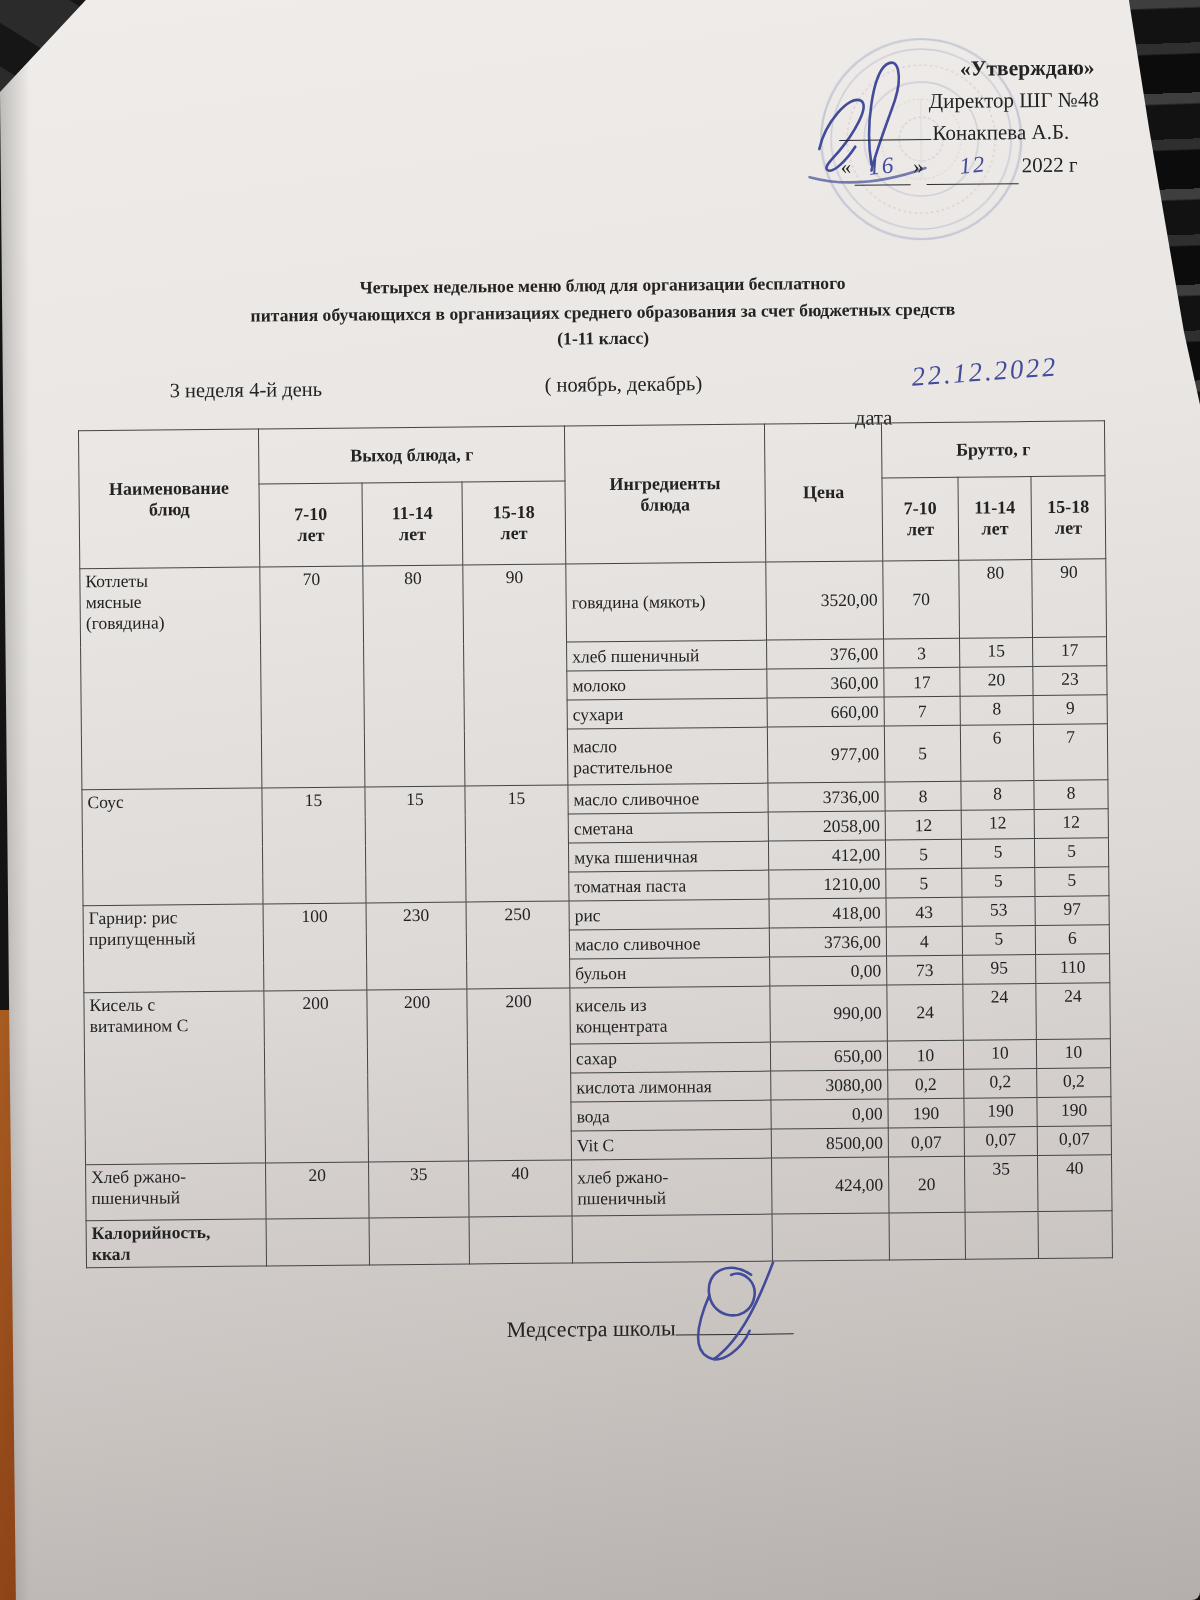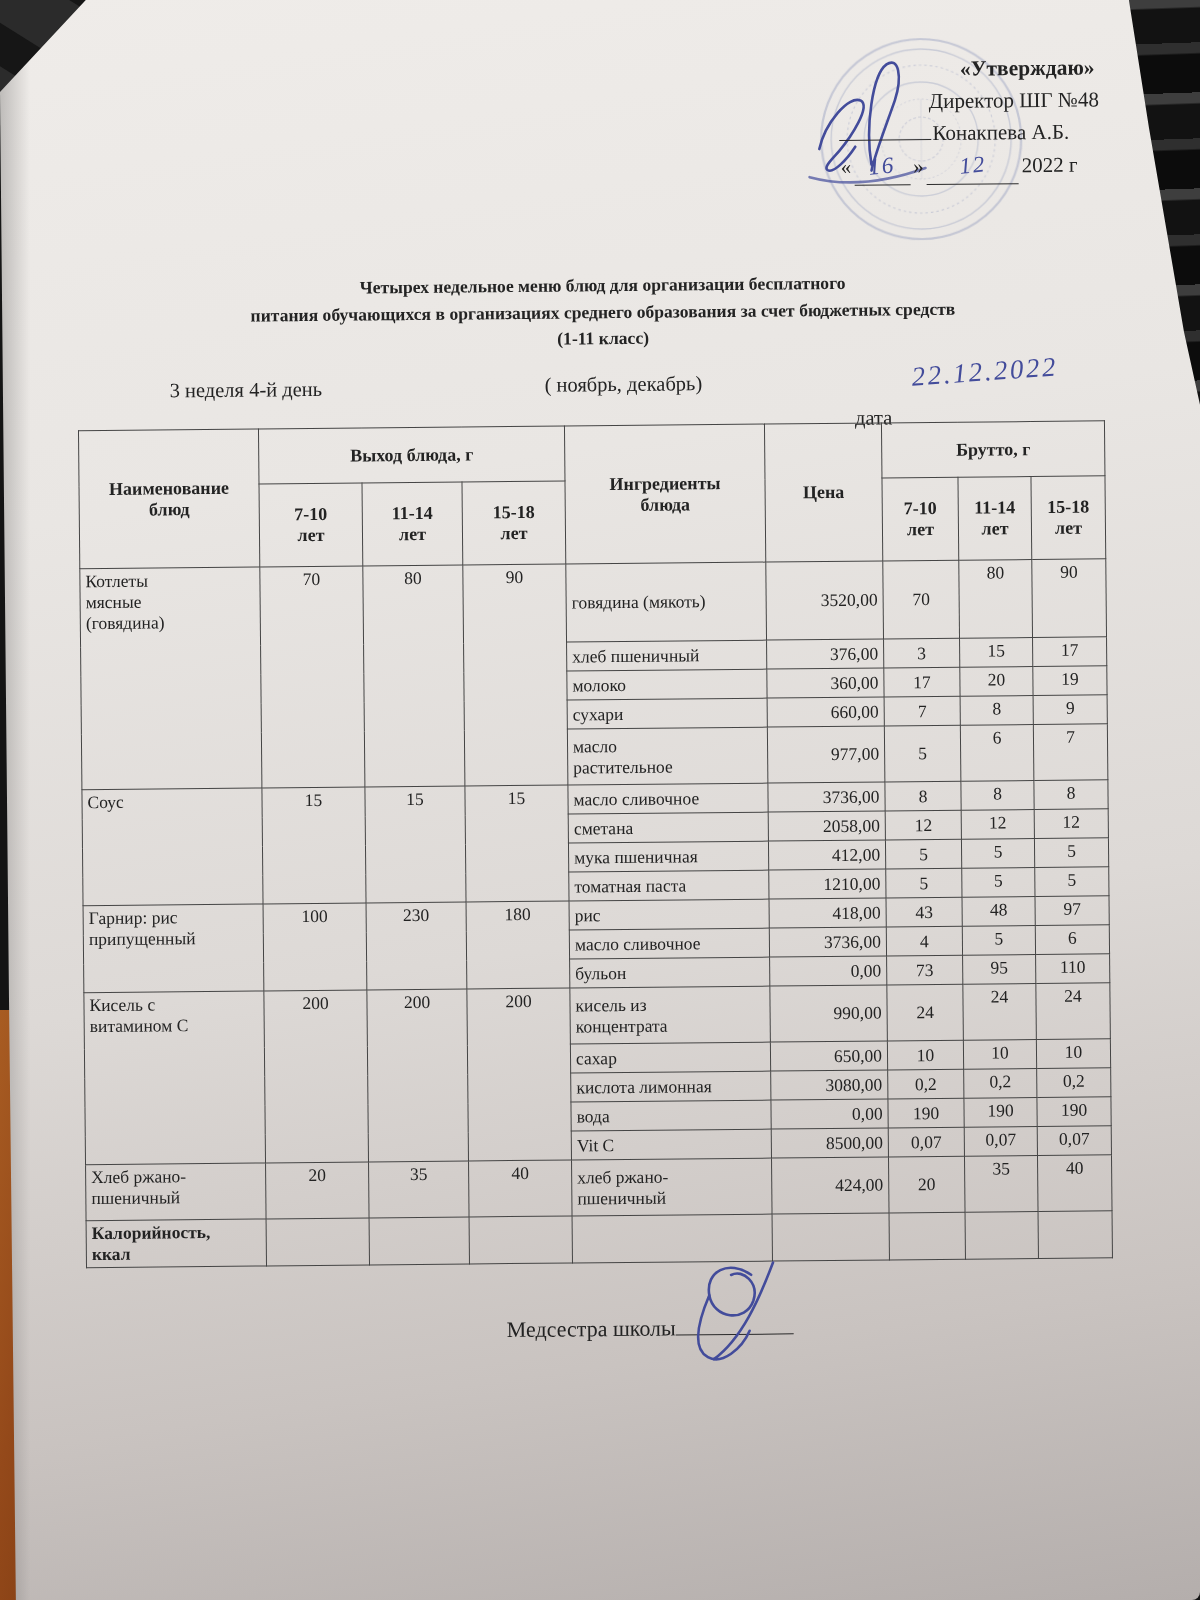--- a/index.html
+++ b/index.html
@@ -181,21 +181,21 @@
               <td class="c-price">376,00</td>
               <td class="c-g1">3</td>
               <td class="c-g2">15</td>
               <td class="c-g3">17</td>
             </tr>
             <tr>
               <td class="c-ing">молоко</td>
               <td class="c-price">360,00</td>
               <td class="c-g1">17</td>
               <td class="c-g2">20</td>
-              <td class="c-g3">19</td>
+              <td class="c-g3">23</td>
             </tr>
             <tr>
               <td class="c-ing">сухари</td>
               <td class="c-price">660,00</td>
               <td class="c-g1">7</td>
               <td class="c-g2">8</td>
               <td class="c-g3">9</td>
             </tr>
             <tr class="h2">
               <td class="c-ing"><span class="narrow">масло растительное</span></td>
@@ -233,25 +233,25 @@
               <td class="c-ing">томатная паста</td>
               <td class="c-price">1210,00</td>
               <td class="c-g1">5</td>
               <td class="c-g2">5</td>
               <td class="c-g3">5</td>
             </tr>
             <tr>
               <td rowspan="3" class="c-dish"><span class="dn">Гарнир: рис припущенный</span></td>
               <td rowspan="3" class="c-out">100</td>
               <td rowspan="3" class="c-out">230</td>
-              <td rowspan="3" class="c-out">180</td>
+              <td rowspan="3" class="c-out">250</td>
               <td class="c-ing">рис</td>
               <td class="c-price">418,00</td>
               <td class="c-g1">43</td>
-              <td class="c-g2">48</td>
+              <td class="c-g2">53</td>
               <td class="c-g3">97</td>
             </tr>
             <tr>
               <td class="c-ing">масло сливочное</td>
               <td class="c-price">3736,00</td>
               <td class="c-g1">4</td>
               <td class="c-g2">5</td>
               <td class="c-g3">6</td>
             </tr>
             <tr>

